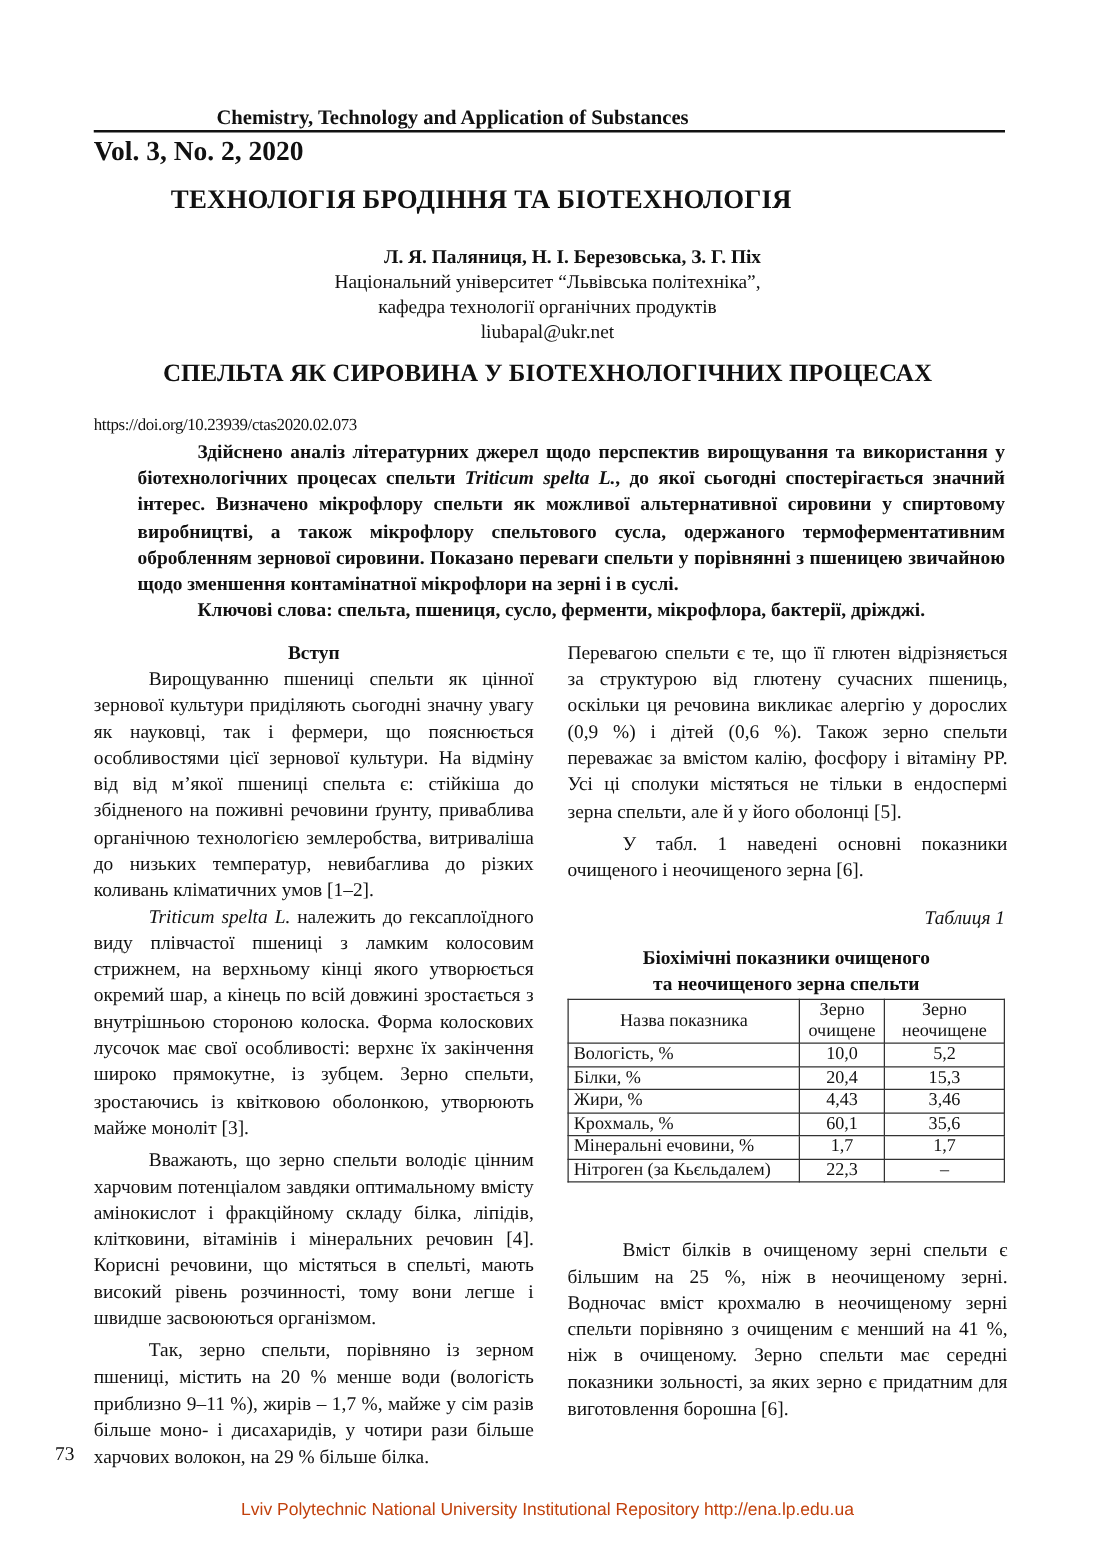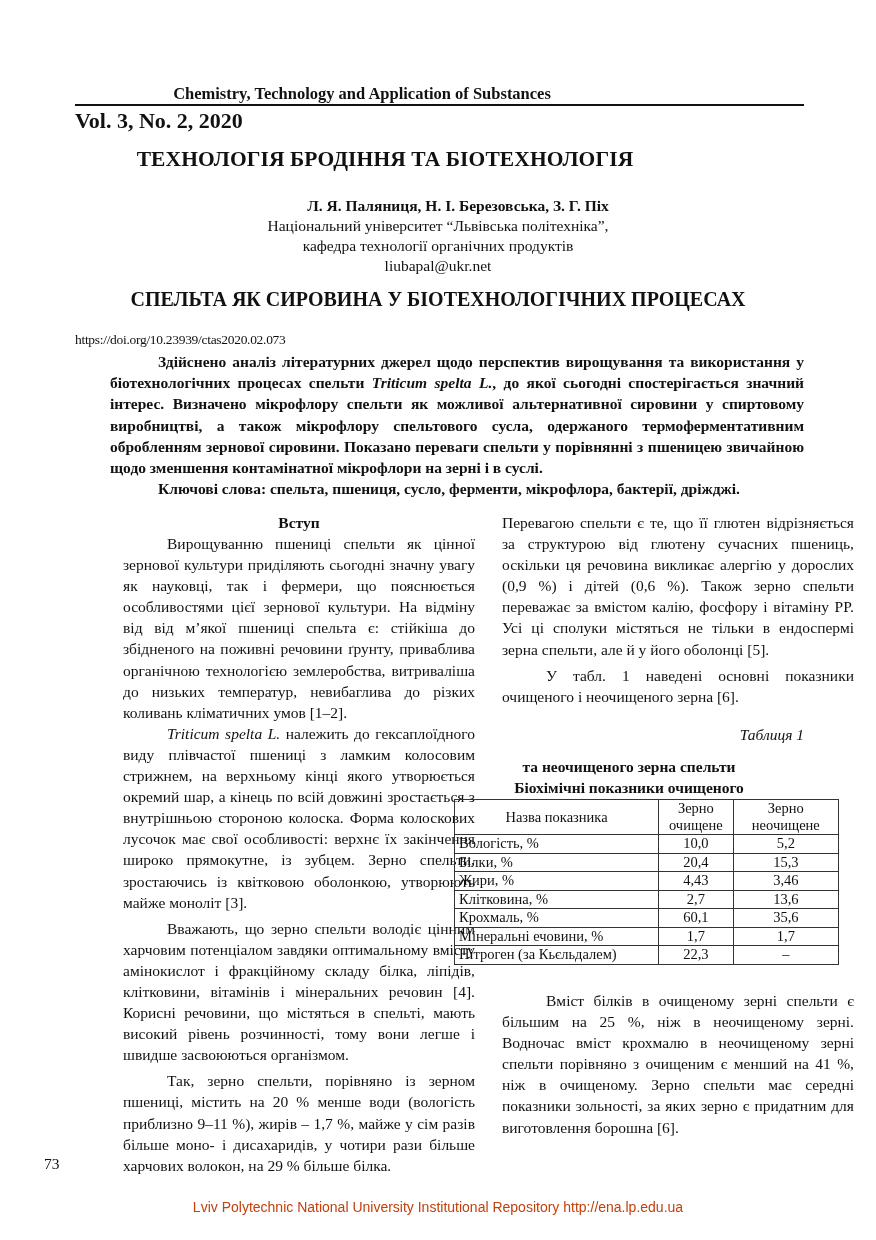--- a/index.html
+++ b/index.html
@@ -17,32 +17,32 @@
   .authors-block .names { font-weight: bold; padding-left: 40px; }
 
   .paper-title { left: 0; width: 876px; top: 288px; text-align: center; font-weight: bold; font-size: 20px; }
 
   .doi { left: 75px; top: 332px; font-size: 13.5px; letter-spacing: -0.3px; text-align: center; }
 
   .abstract { left: 110px; width: 694px; top: 351px; font-weight: bold; font-size: 15.5px; line-height: 21.2px; text-align: justify; }
   .abstract p { margin: 0; text-indent: 48px; }
   .abstract .kw { text-align: left; }
 
-  .col { width: 352px; font-size: 15.5px; line-height: 21.1px; text-align: justify; margin-left: 48px; }
+  .col { width: 352px; font-size: 15.5px; line-height: 21.1px; text-align: justify; }
   .col-left { left: 75px; top: 512px; }
   .col-right { left: 454px; top: 512px; }
   .col p { margin: 0; text-indent: 44px; }
   .col p.noindent { text-indent: 0; }
   .col h3 { margin: 0; font-size: 15.5px; font-weight: bold; text-align: center; line-height: 21px; }
   .col .gap { height: 5px; }
 
   .table-label { left: 454px; width: 350px; top: 726px; text-align: right; font-style: italic; font-size: 15.5px; }
   .table-caption { left: 454px; width: 350px; top: 756px; text-align: center; font-weight: bold; font-size: 15.5px; line-height: 21px; }
 
-  table.data { position: absolute; left: 454px; top: 799px; width: 385px; border-collapse: collapse; font-size: 14.5px; }
+  table.data { position: absolute; left: 454px; top: 799px; width: 350px; border-collapse: collapse; font-size: 14.5px; }
   table.data td, table.data th { border: 1px solid #333; padding: 0 4px; line-height: 17.5px; font-weight: normal; }
   table.data th { text-align: center; line-height: 17px; }
   table.data td.num { text-align: center; }
   table.data td.name { text-align: left; }
   table.data col.c1 { width: 186px; }
   table.data col.c2 { width: 68px; }
   table.data col.c3 { width: 96px; }
 
   .col-right2 { left: 454px; top: 990px; width: 352px; }
 
@@ -85,22 +85,22 @@
 </div>
 
 <div class="abs col col-right">
   <p class="noindent">Перевагою спельти є те, що її глютен відрізняється за структурою від глютену сучасних пшениць, оскільки ця речовина викликає алергію у дорослих (0,9 %) і дітей (0,6 %). Також зерно спельти переважає за вмістом калію, фосфору і вітаміну PP. Усі ці сполуки містяться не тільки в ендоспермі зерна спельти, але й у його оболонці [5].</p>
   <div class="gap"></div>
   <p>У табл. 1 наведені основні  показники очищеного і неочищеного зерна [6].</p>
 </div>
 
 <div class="abs table-label">Таблиця 1</div>
 <div class="abs table-caption">
+  <div>Біохімічні показники очищеного</div>
   <div>та неочищеного зерна спельти</div>
-  <div>Біохімічні показники очищеного</div>
 </div>
 
 <table class="data">
   <colgroup>
       <col class="c1">
       <col class="c2">
       <col class="c3">
     </colgroup>
   <thead>
     <tr>
@@ -119,25 +119,20 @@
       <td class="name">Білки, %</td>
       <td class="num">20,4</td>
       <td class="num">15,3</td>
     </tr>
     <tr>
       <td class="name">Жири, %</td>
       <td class="num">4,43</td>
       <td class="num">3,46</td>
     </tr>
     <tr>
-      <td class="name">Клітковина, %</td>
-      <td class="num">2,7</td>
-      <td class="num">13,6</td>
-    </tr>
-    <tr>
       <td class="name">Крохмаль, %</td>
       <td class="num">60,1</td>
       <td class="num">35,6</td>
     </tr>
     <tr>
       <td class="name">Мінеральні ечовини, %</td>
       <td class="num">1,7</td>
       <td class="num">1,7</td>
     </tr>
     <tr>

